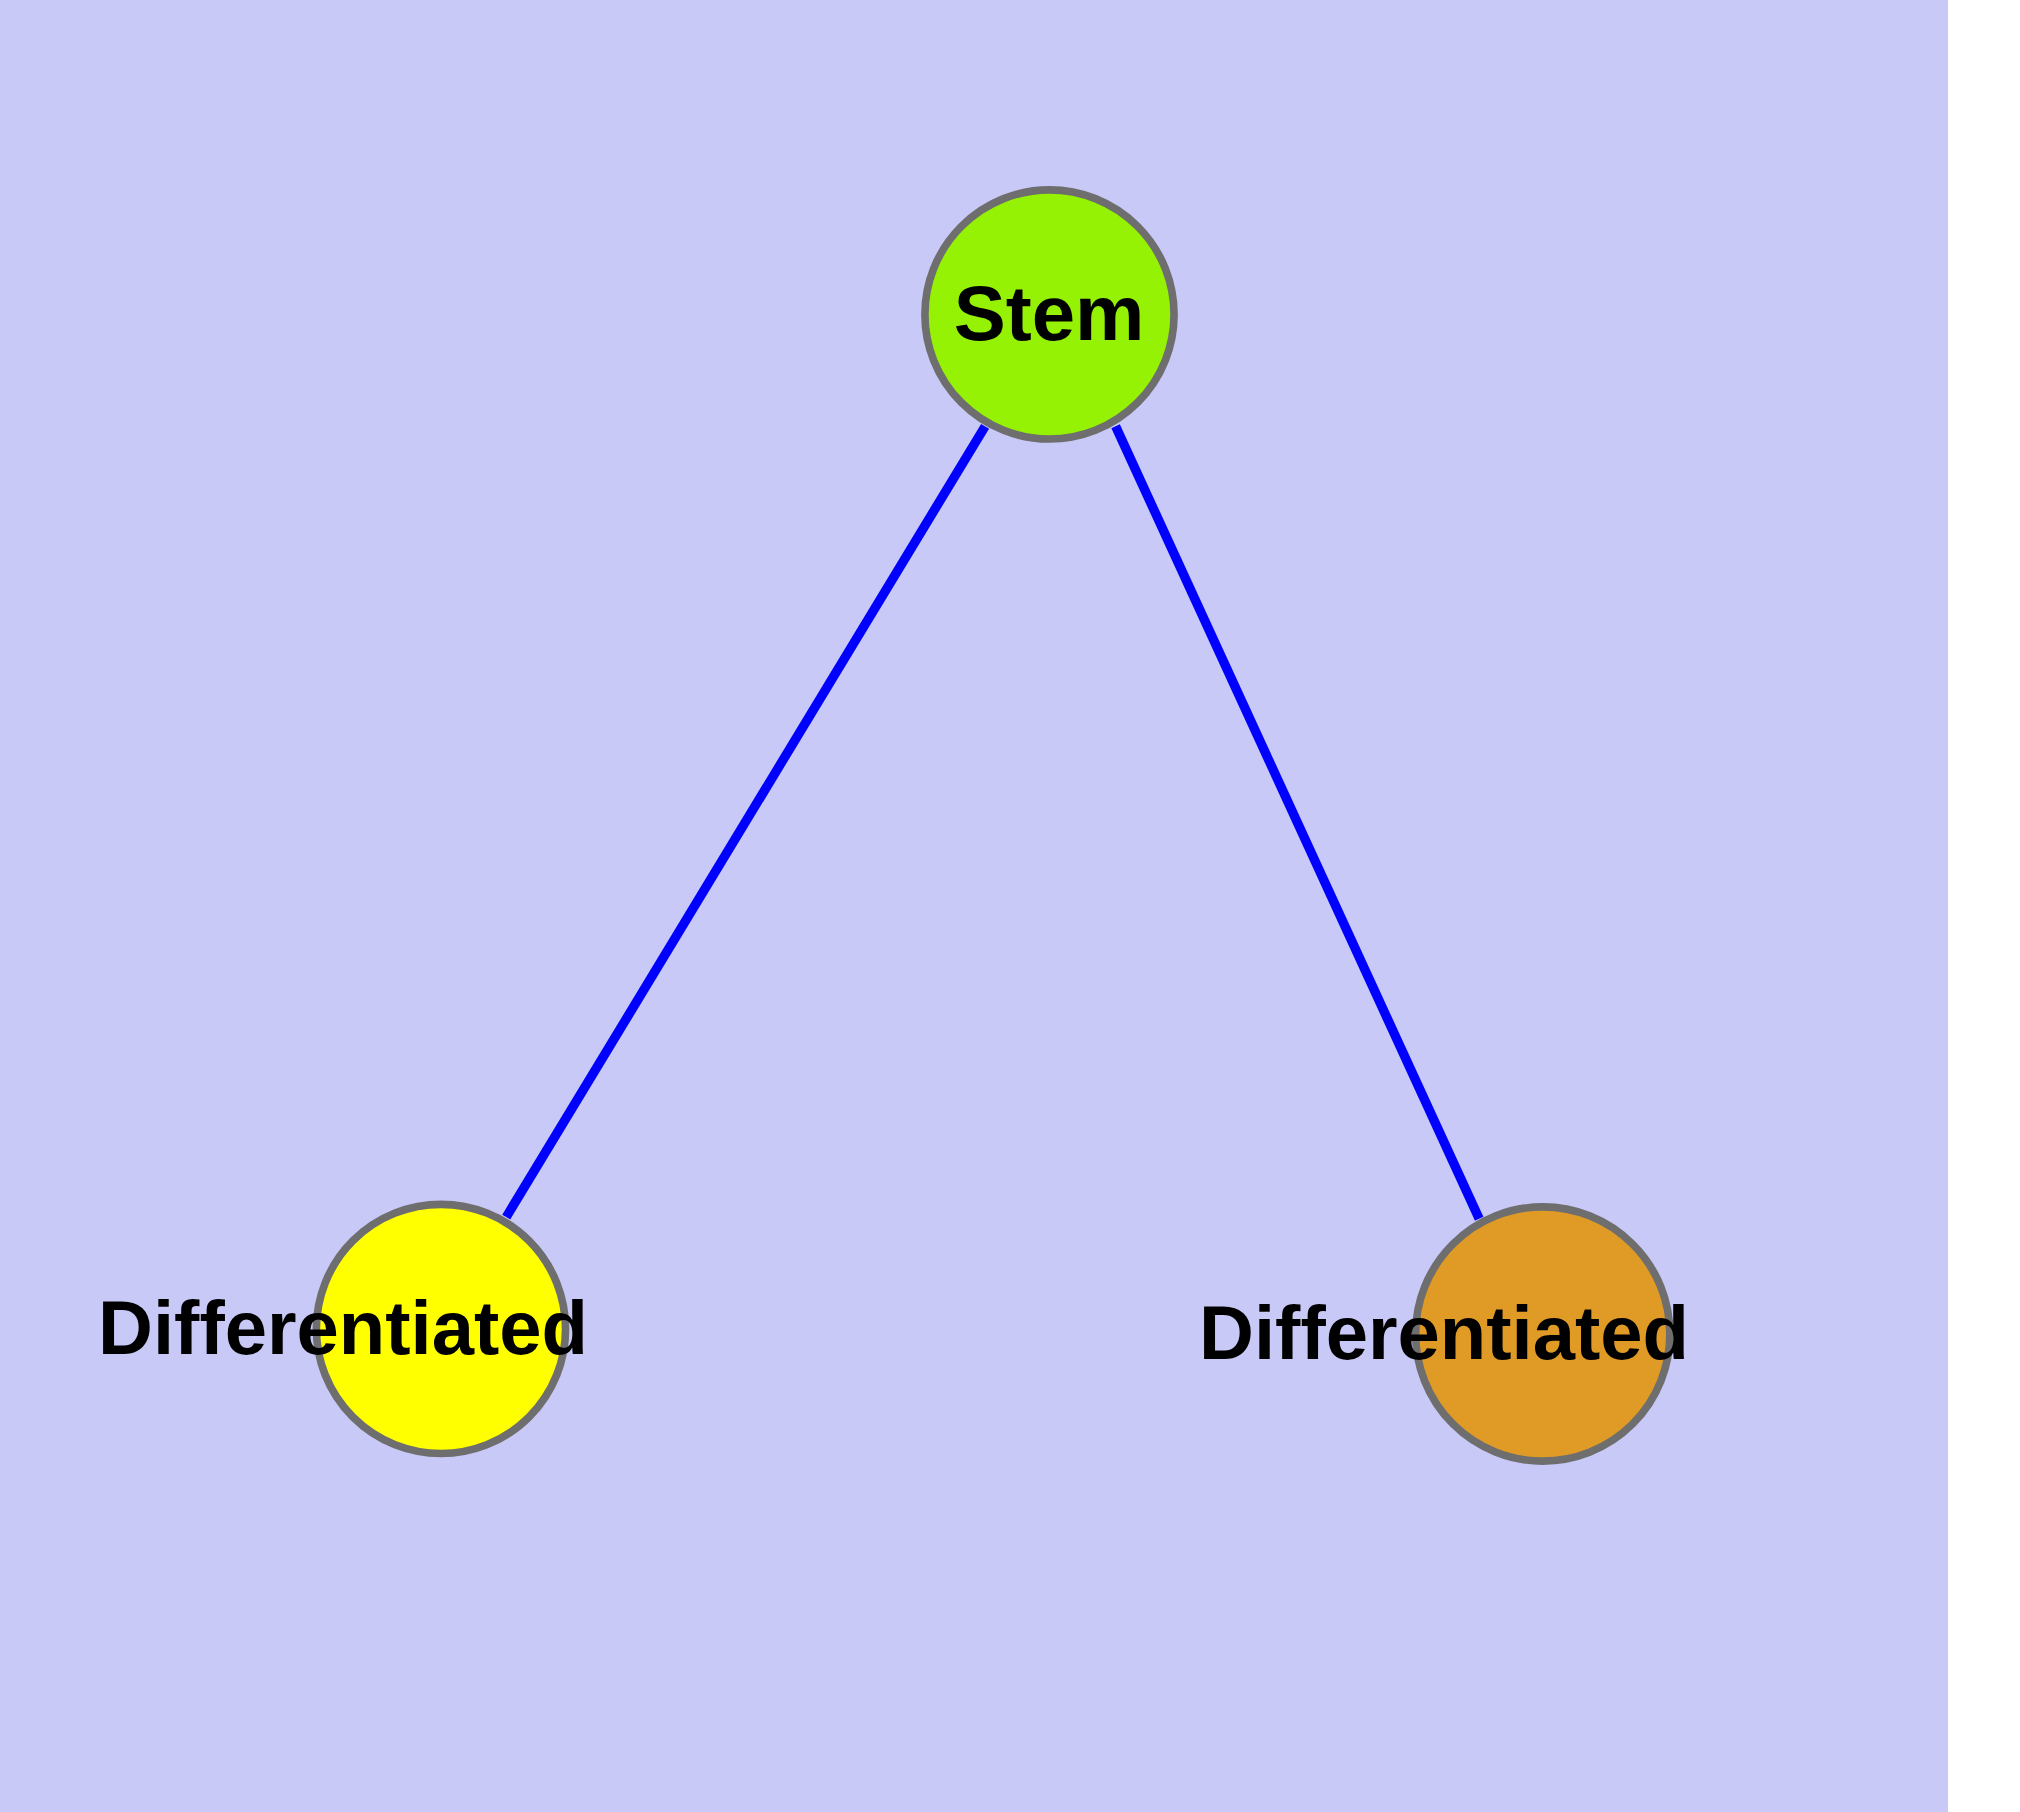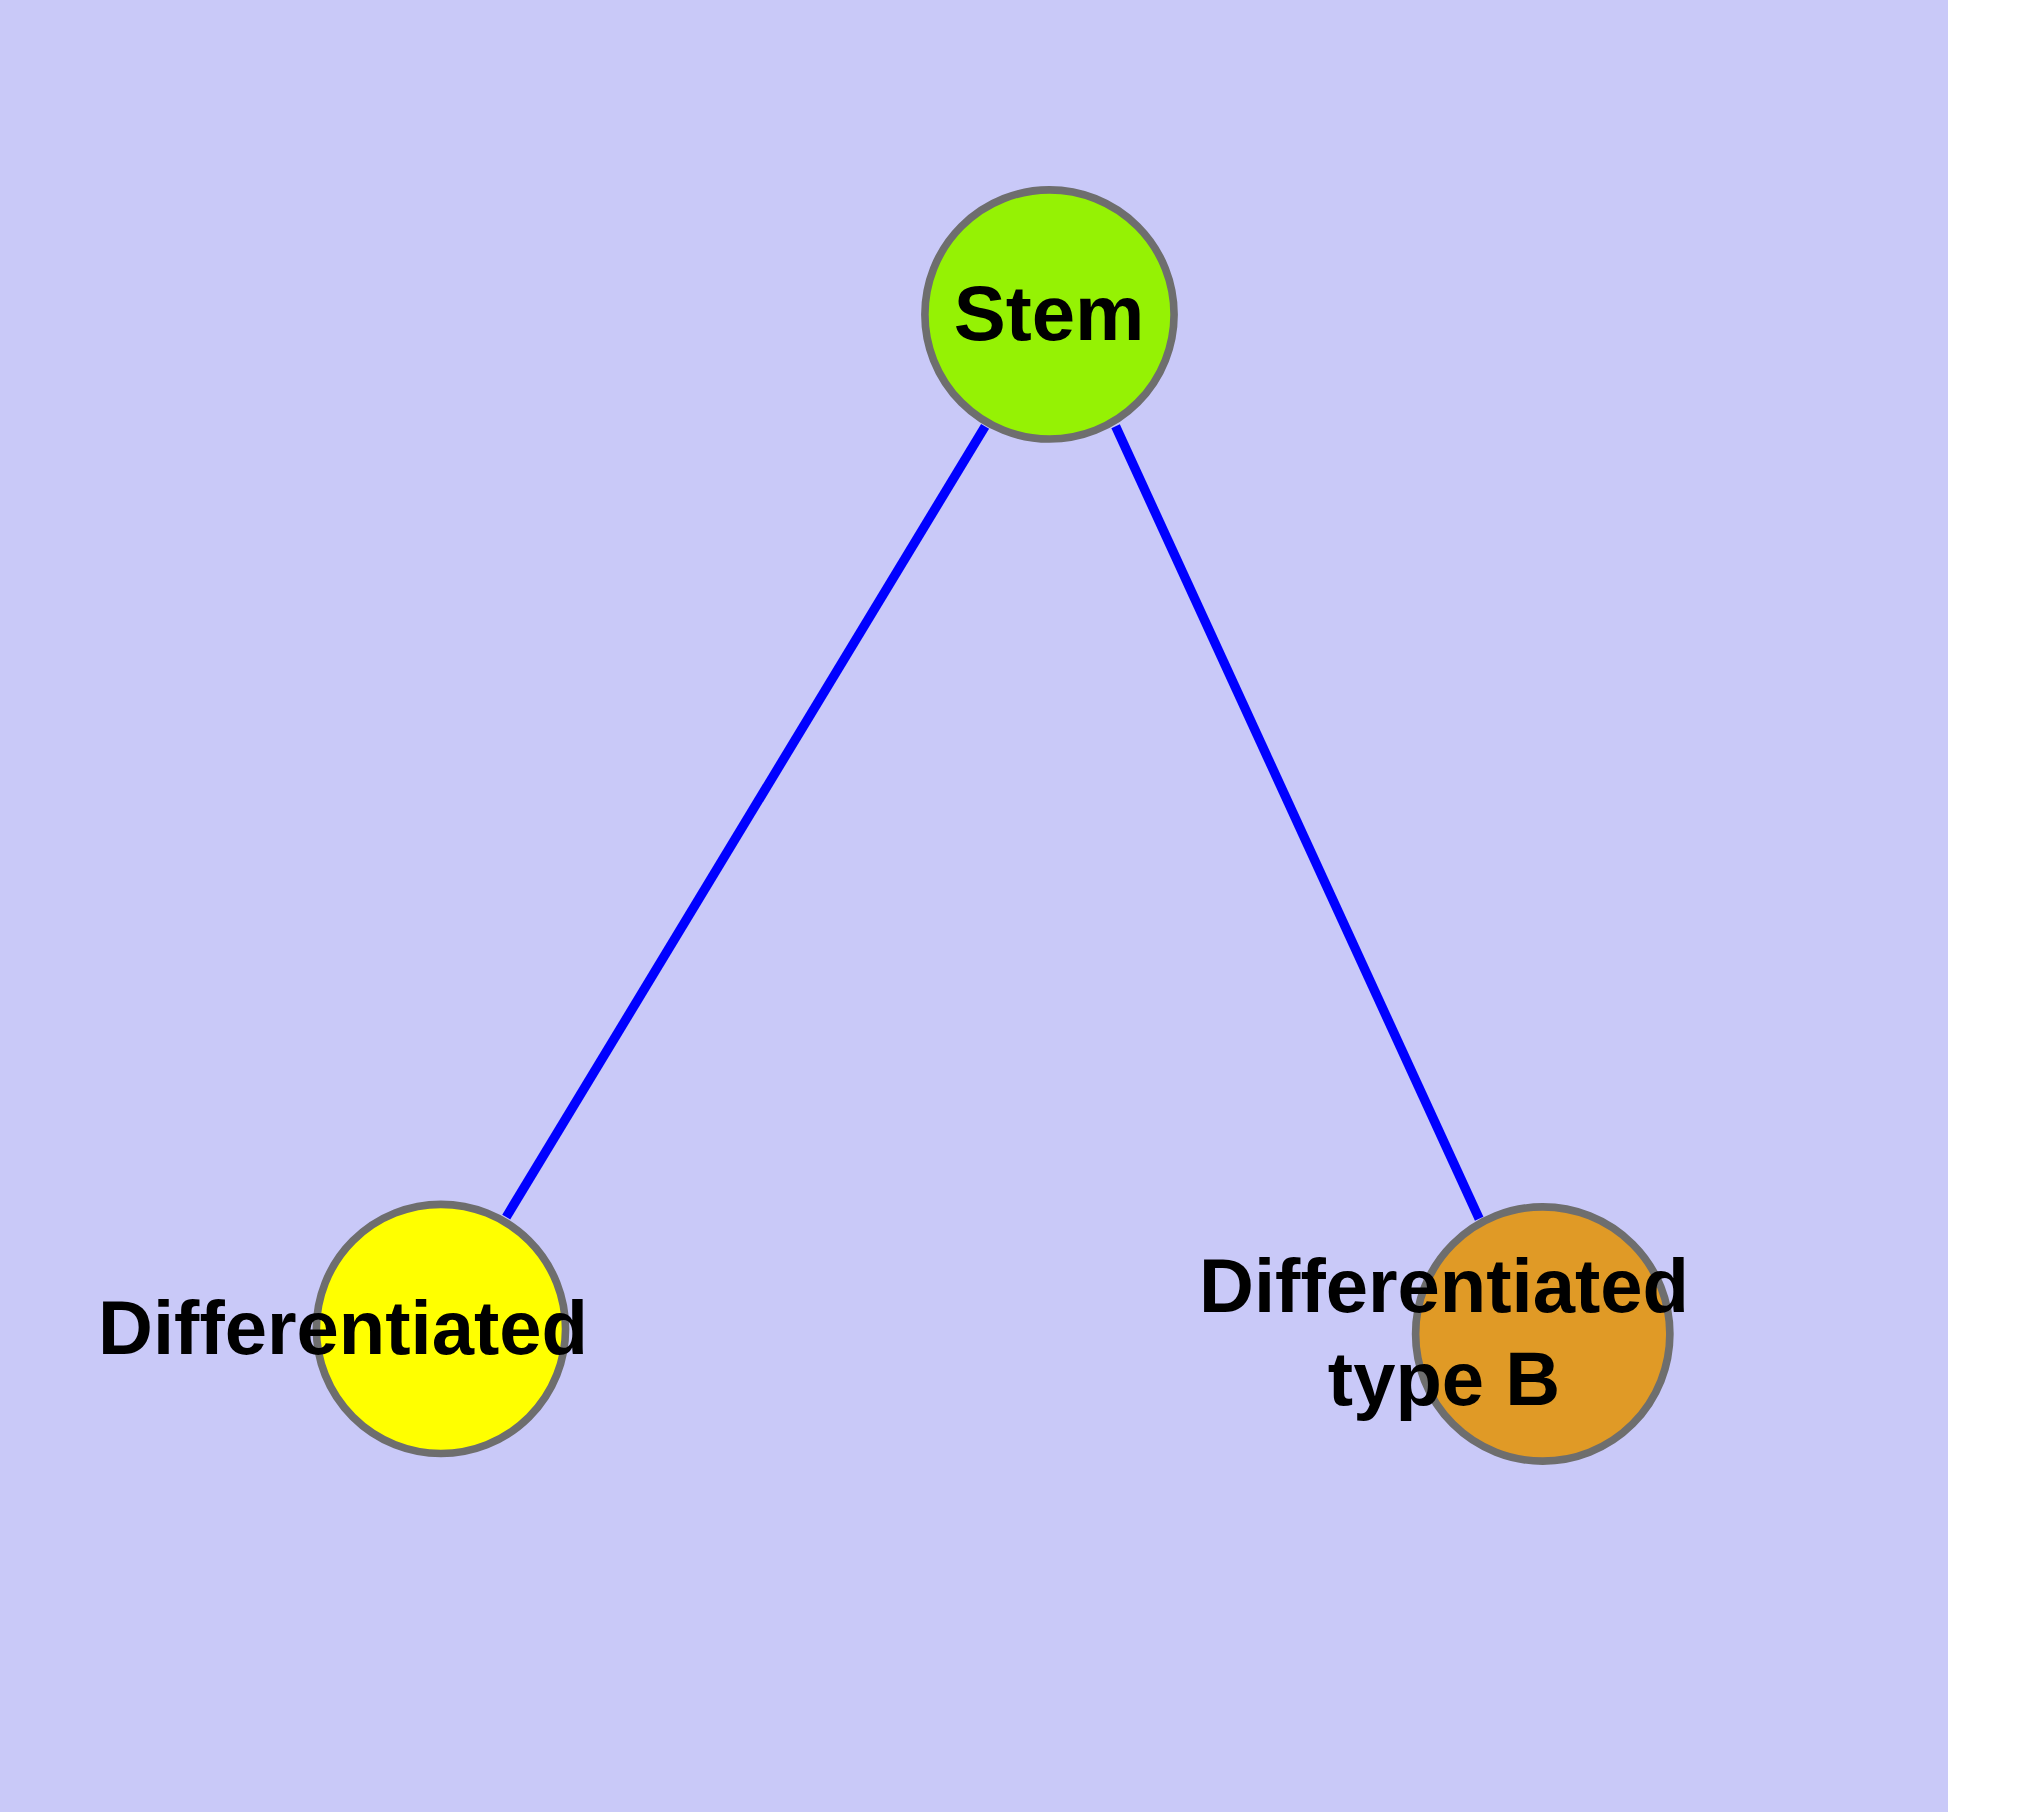--- a/index.html
+++ b/index.html
@@ -74,17 +74,16 @@
   <div class="node-label label-stem">
     <span class="label-line">Stem</span>
   </div>
 
   <div class="node-label label-typea">
     <span class="label-line">Differentiated</span>
   </div>
 
   <div class="node-label label-typeb">
     <span class="label-line">Differentiated</span>
-    <span class="label-line">type B</span>
   </div>
 
 </div>
 
 
 </body></html>

